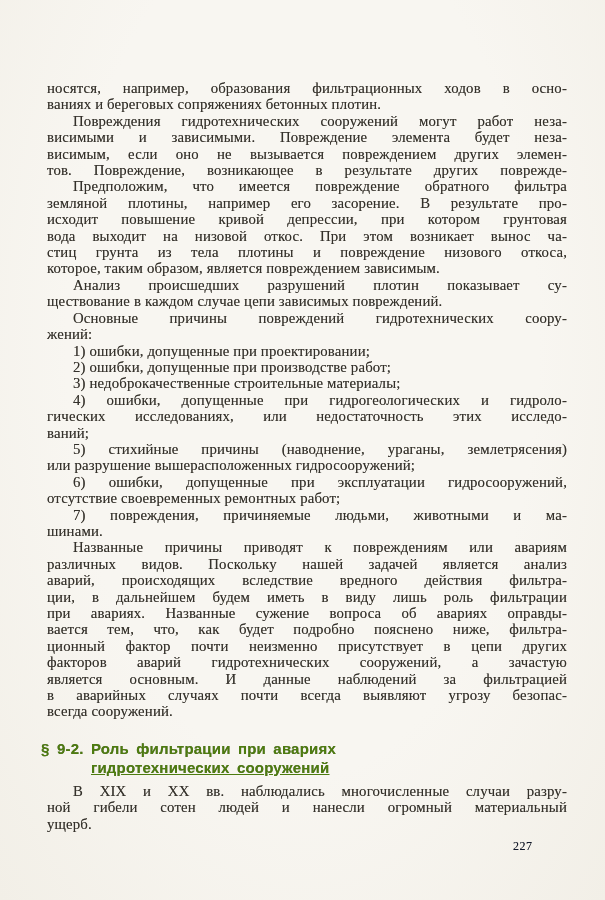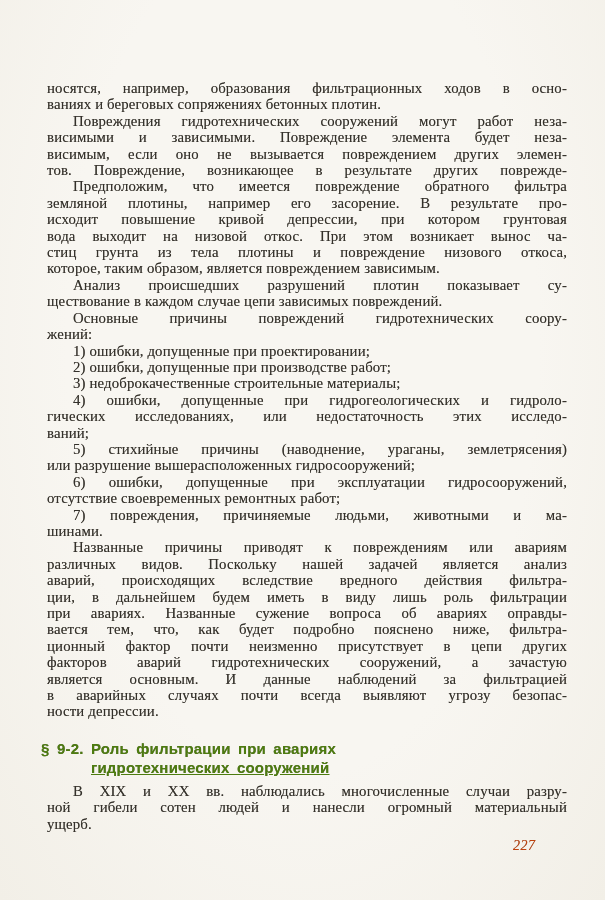--- a/index.html
+++ b/index.html
@@ -66,26 +66,25 @@
     margin-left: -6px;
   }
   .heading .line.last {
     margin-left: 44px;
     text-decoration: underline;
   }
   .page-number {
     position: absolute;
     left: 513px;
     top: 838px;
-    font-size: 14px;
+    font-size: 12px;
     line-height: 16px;
-    color: #c2410c;
+    color: #0f172a;
     letter-spacing: 0.5px;
     text-shadow: 0 0 0.4px rgba(62, 57, 48, 0.55);
-    font-style: italic;
   }
 </style>
 </head>
 <body>
 
 <div class="page">
   <div class="text-col">
       <div class="block paragraph">
         <div class="line first j">носятся, например, образования фильтрационных ходов в осно-</div>
         <div class="line last">ваниях и береговых сопряжениях бетонных плотин.</div>
@@ -142,21 +141,21 @@
         <div class="line first j">Названные причины приводят к повреждениям или авариям</div>
         <div class="line j">различных видов. Поскольку нашей задачей является анализ</div>
         <div class="line j">аварий, происходящих вследствие вредного действия фильтра-</div>
         <div class="line j">ции, в дальнейшем будем иметь в виду лишь роль фильтрации</div>
         <div class="line j">при авариях. Названные сужение вопроса об авариях оправды-</div>
         <div class="line j">вается тем, что, как будет подробно пояснено ниже, фильтра-</div>
         <div class="line j">ционный фактор почти неизменно присутствует в цепи других</div>
         <div class="line j">факторов аварий гидротехнических сооружений, а зачастую</div>
         <div class="line j">является основным. И данные наблюдений за фильтрацией</div>
         <div class="line j">в аварийных случаях почти всегда выявляют угрозу безопас-</div>
-        <div class="line last">ности депрессии.</div>
+        <div class="line last">всегда сооружений.</div>
       </div>
       <div class="block heading">
         <div class="line first j">§ 9-2. Роль фильтрации при авариях</div>
         <div class="line last">гидротехнических сооружений</div>
       </div>
       <div class="block paragraph indent">
         <div class="line first j">В XIX и XX вв. наблюдались многочисленные случаи разру-</div>
         <div class="line j">ной гибели сотен людей и нанесли огромный материальный</div>
         <div class="line last">ущерб.</div>
       </div>

